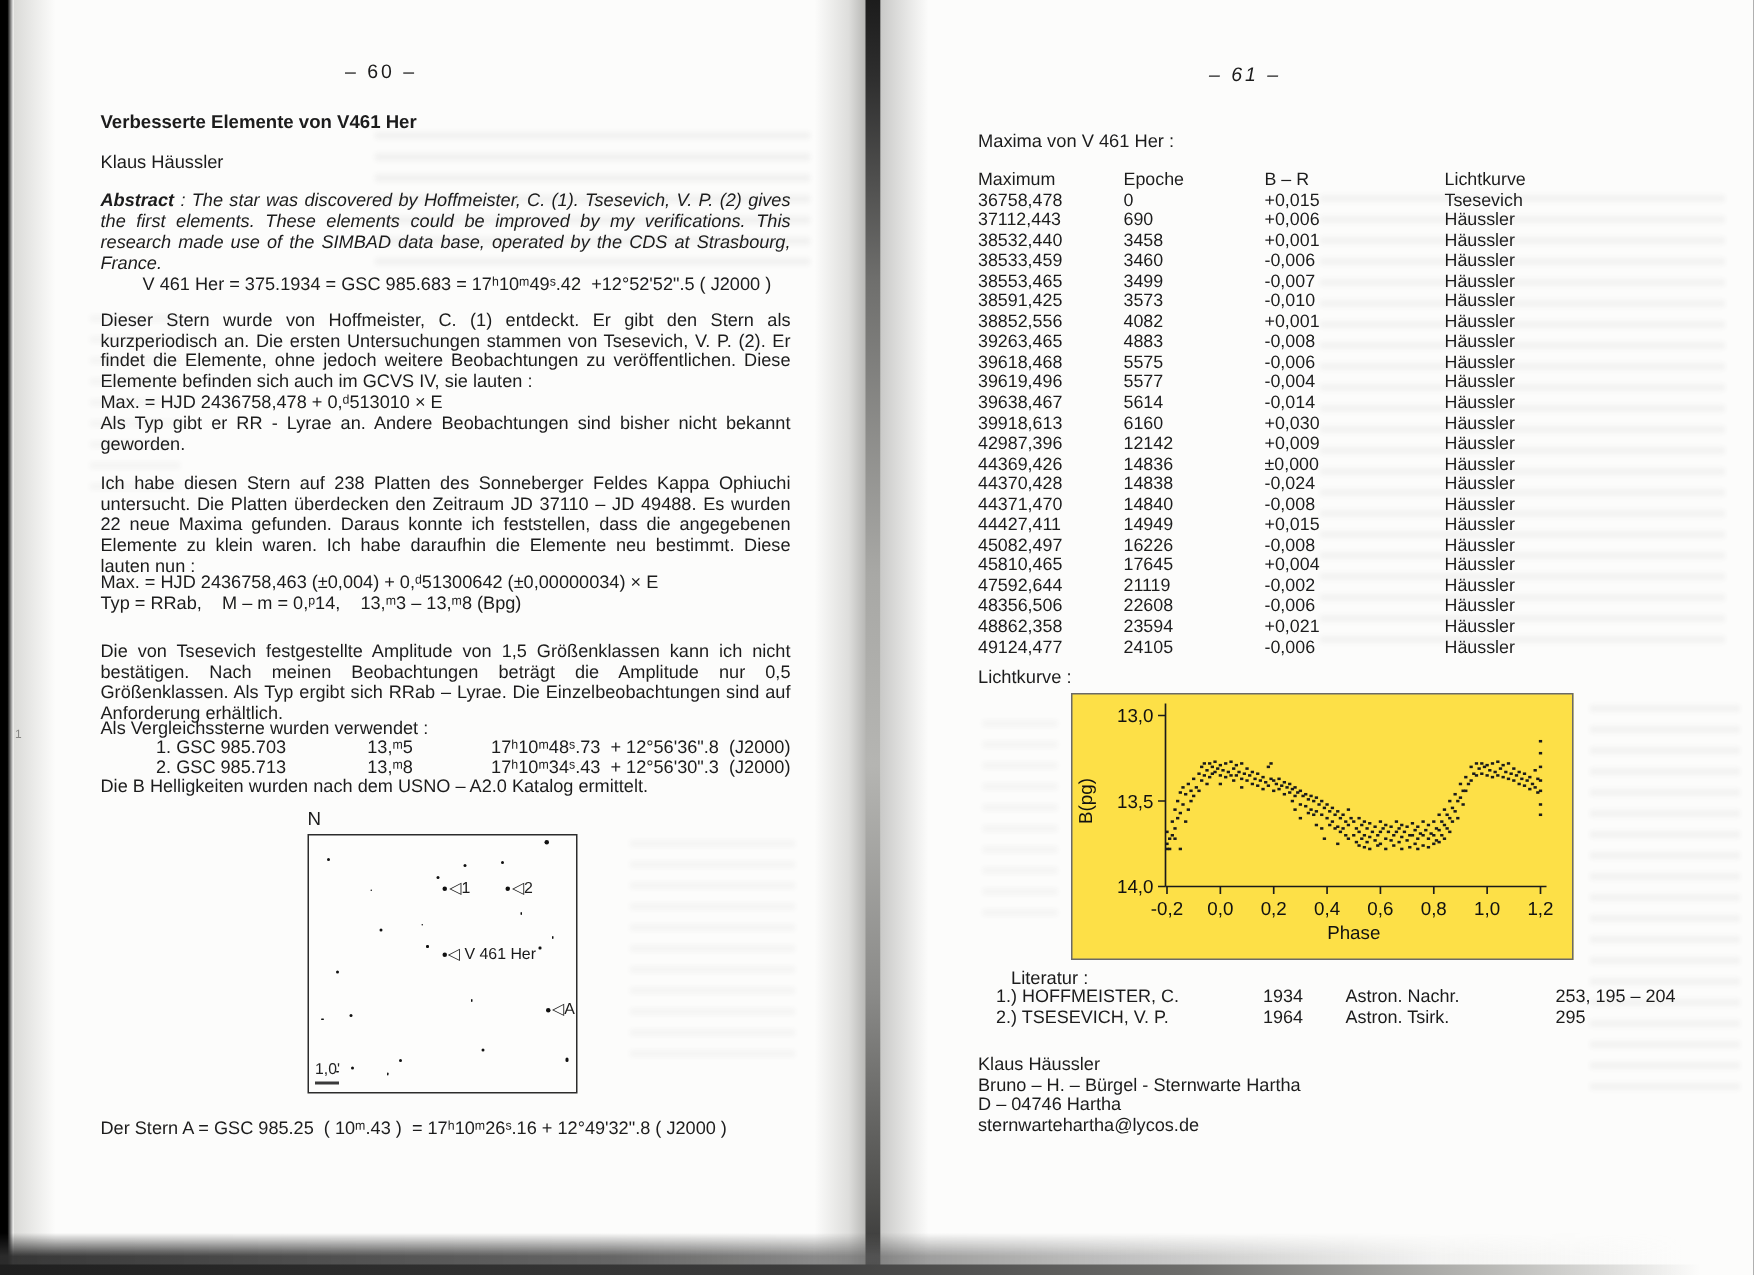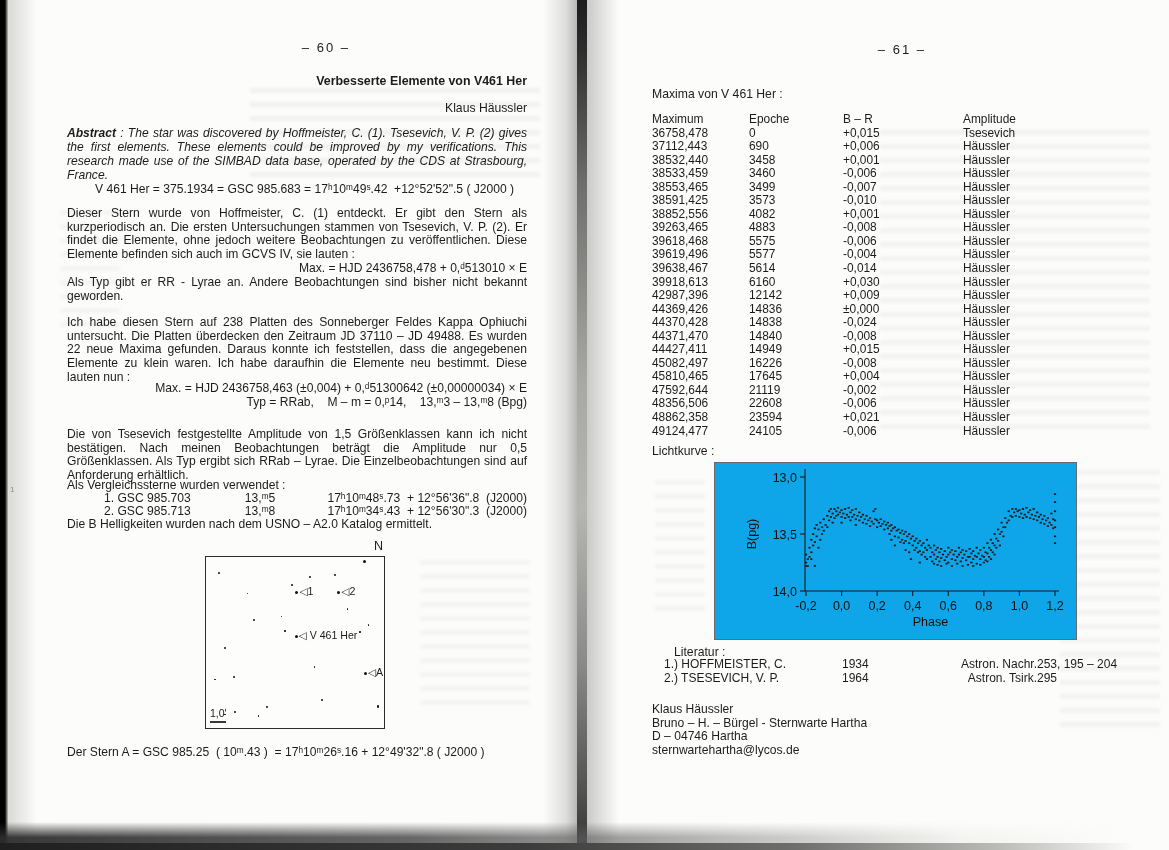--- a/index.html
+++ b/index.html
@@ -1,20 +1,20 @@
 <!DOCTYPE html>
 <html><head>
 <meta charset="utf-8">
 <style>
   html,body{margin:0;padding:0;background:#777;}
   #scan{position:relative;width:1169px;height:850px;background:#fcfcfb;overflow:hidden;
         font-family:"Liberation Sans",sans-serif;color:#1c1c1c;}
   .abs{position:absolute;}
   .just{text-align:justify;}
-  .ctr{text-align:right;}
+  .ctr{text-align:left;}
   .pre{white-space:pre;}
   .body-text{font-size:12.1px;line-height:13.7px;}
   .bold{font-weight:bold;}
   .ital{font-style:italic;}
 
   
   .edge-left{left:0;top:0;bottom:0;width:9px;background:linear-gradient(to right,#000 0,#000 55%,rgba(0,0,0,0) 100%);}
   .edge-left-shade{left:9px;top:0;bottom:0;width:28px;background:linear-gradient(to right,rgba(190,190,186,.55),rgba(190,190,186,0));}
   .gutter-shade-left{left:543px;top:0;bottom:0;width:35px;background:linear-gradient(to right,rgba(195,195,192,0),rgba(185,185,182,.45) 65%,rgba(150,150,147,.7) 100%);}
   .gutter-line{left:577px;top:0;bottom:0;width:10px;filter:blur(.4px);
@@ -34,36 +34,36 @@
   .tc{display:block;}
   .c0{width:97px;}
   .c1{width:94px;}
   .c2{width:120px;}
   .c3{width:110px;}
 
   
   .litrow{display:flex;height:13.6px;line-height:13.6px;font-size:12px;}
   .lit-ref{width:178px;margin-left:12px;}
   .lit-year{width:55px;}
-  .lit-journal{width:140px;text-align:right;}
+  .lit-journal{width:140px;}
 
   
   .comprow{display:flex;height:13.7px;line-height:13.7px;font-size:12.1px;}
   .comp-id{width:145px;padding-left:37px;}
   .comp-mag{width:85px;}
 
   
   .finder-box{left:205px;top:556px;width:178px;height:171px;border:1.2px solid #2c2c2c;background:#fdfdfc;}
   .star{position:absolute;background:#111;border-radius:50%;}
   .fc-label{position:absolute;font-size:10.6px;color:#1a1a1a;white-space:pre;}
   .fc-scale{position:absolute;left:4px;bottom:9px;font-size:10.5px;color:#222;}
   .fc-scalebar{position:absolute;left:4px;bottom:5px;width:16px;height:2.2px;background:#3a3a3a;}
 
   
-  .chart-frame{left:714px;top:462px;width:333px;height:176px;border:1px solid #6a6a68;background:#0ea5e9;padding-left:28px;}
+  .chart-frame{left:714px;top:462px;width:333px;height:176px;border:1px solid #6a6a68;background:#fde047;}
   .chart-frame svg{display:block;}
 
   .addr-line{height:13.6px;line-height:13.6px;font-size:12.1px;}
 </style>
 </head>
 <body>
 
 <div id="scan">
 
   <div class="ghost" style="left:250px;top:88px;width:290px;height:90px;"></div>
@@ -152,29 +152,29 @@
         <div class="fc-label" style="left: 76%; top: 16.2%;">◁2</div>
         <div class="fc-label" style="left: 52%; top: 42.3%;">◁ V 461 Her</div>
         <div class="fc-label" style="left: 91%; top: 63.6%;">◁A</div>
       </div>
 
     <div class="abs pre body-text" style="left:67px;top:746px;">Der Stern A = GSC 985.25  ( 10ᵐ.43 )  = 17ʰ10ᵐ26ˢ.16 + 12°49'32".8 ( J2000 )</div>
   </div>
 
   <div>
 
-    <div class="abs ctr" style="left:806px;top:42px;width:120px;font-size:13px;letter-spacing:2px;">–  61  –</div>
+    <div class="abs ctr" style="left:806px;top:42px;width:120px;font-size:13px;letter-spacing:2px;font-style:italic;">–  61  –</div>
 
     <div class="abs" style="left:652px;top:87px;font-size:12.2px;">Maxima von V 461 Her :</div>
 
     <div class="abs trow" style="left:652px;top:113px;">
       <span class="tc c0">Maximum</span>
       <span class="tc c1">Epoche</span>
       <span class="tc c2">B – R</span>
-      <span class="tc c3">Amplitude</span>
+      <span class="tc c3">Lichtkurve</span>
     </div>
 
     <div class="abs" id="maxima-rows" style="left:652px;top:126.5px;">
         <div class="trow">
           <span class="tc c0">36758,478</span>
           <span class="tc c1">0</span>
           <span class="tc c2">+0,015</span>
           <span class="tc c3">Tsesevich</span>
         </div>
         <div class="trow">

